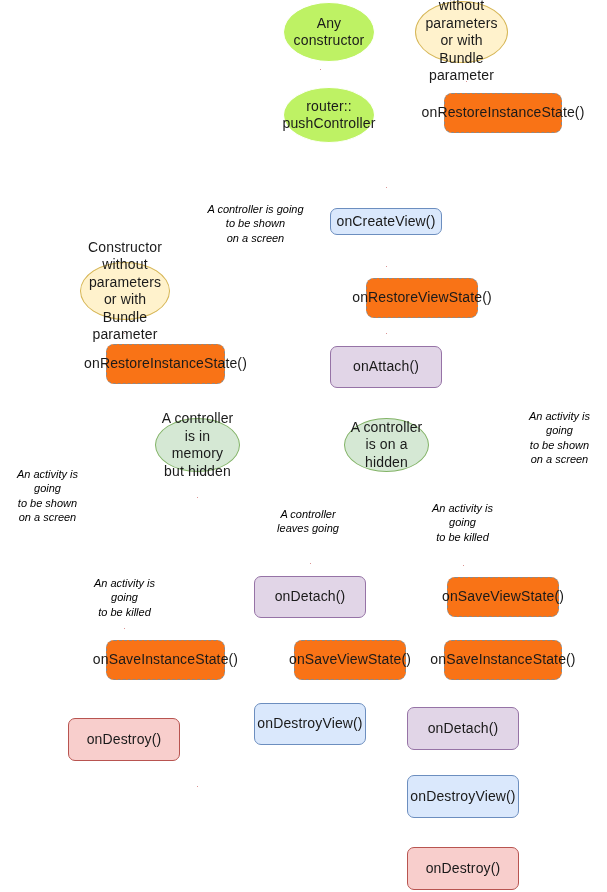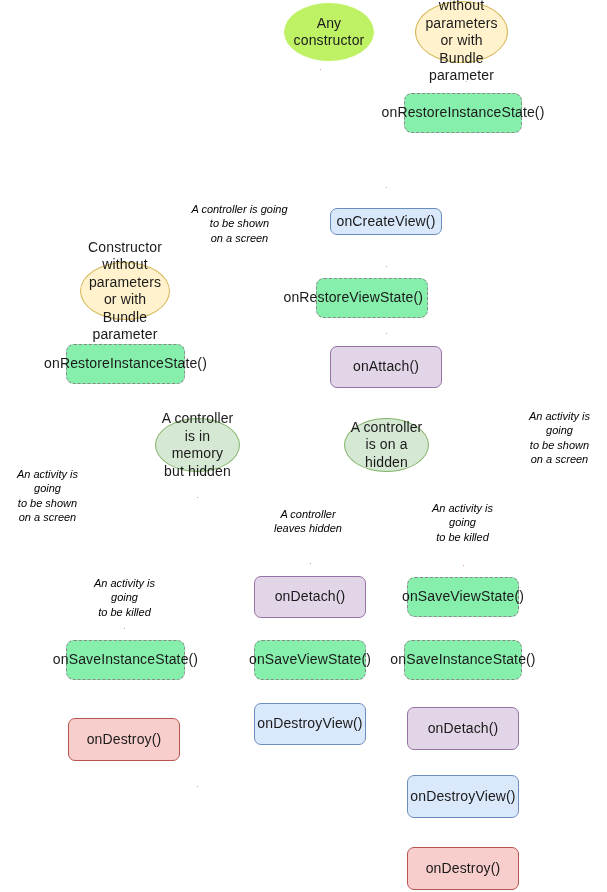--- a/index.html
+++ b/index.html
@@ -53,23 +53,24 @@
     border-color: #82b366;
   }
 
   
   .rect {
     border-radius: 7px;
     border: 1.2px solid #999999;
     background: #ffffff;
   }
   .rect-dashed {
-    background: #86efac;
+    background: #f97316;
     border: 1.3px dashed #8a8a8a;
     border-radius: 8px;
+    margin-left: 40px;
   }
   .rect-blue {
     background: #dae8fc;
     border-color: #6c8ebf;
   }
   .rect-purple {
     background: #e1d5e7;
     border-color: #9673a6;
   }
   .rect-red {
@@ -111,46 +112,52 @@
   </div>
 
   <div class="node ellipse ellipse-yellow" style="left:415px; top:1px; width:93px; height:62px;">
     <span>
       <span>Constructor without</span><br>
       <span>parameters or with</span><br>
       <span>Bundle parameter</span>
     </span>
   </div>
 
+  <div class="node ellipse ellipse-white" style="left:283px; top:87px; width:92px; height:56px;">
+    <span>
+      <span>router::</span><br>
+      <span>pushController</span>
+    </span>
+  </div>
 
   <div class="node rect-dashed" style="left:404px; top:93px; width:118px; height:40px;">
     <span>onRestoreInstanceState()</span>
   </div>
 
-  <div class="label" style="left:180px; top:201px; width:119px; height:45px;font-style:italic;">
+  <div class="label" style="left:196px; top:201px; width:119px; height:45px;font-style:italic;">
     <span>
       <span>A controller is going</span><br>
       <span>to be shown</span><br>
       <span>on a screen</span>
     </span>
   </div>
 
   <div class="node rect rect-blue" style="left:330px; top:208px; width:112px; height:27px;">
     <span>onCreateView()</span>
   </div>
 
   <div class="node ellipse ellipse-yellow" style="left:80px; top:262px; width:90px; height:58px;">
     <span>
       <span>Constructor without</span><br>
       <span>parameters or with</span><br>
       <span>Bundle parameter</span>
     </span>
   </div>
 
-  <div class="node rect-dashed" style="left:316px; top:278px; width:112px; height:40px;justify-content:flex-end;">
+  <div class="node rect-dashed" style="left:326px; top:278px; width:112px; height:40px;">
     <span>onRestoreViewState()</span>
   </div>
 
   <div class="node rect-dashed" style="left:66px; top:344px; width:119px; height:40px;">
     <span>onRestoreInstanceState()</span>
   </div>
 
   <div class="node ellipse ellipse-green" style="left:155px; top:418px; width:85px; height:54px;">
     <span>
       <span>A controller is in</span><br>
@@ -181,21 +188,21 @@
     <span>
       <span>An activity is going</span><br>
       <span>to be shown</span><br>
       <span>on a screen</span>
     </span>
   </div>
 
   <div class="label" style="left:268px; top:505px; width:80px; height:32px;">
     <span>
       <span>A controller</span><br>
-      <span>leaves hidden</span>
+      <span>leaves going</span>
     </span>
   </div>
 
   <div class="label" style="left:415px; top:507px; width:95px; height:31px;">
     <span>
       <span>An activity is going</span><br>
       <span>to be killed</span>
     </span>
   </div>
 

